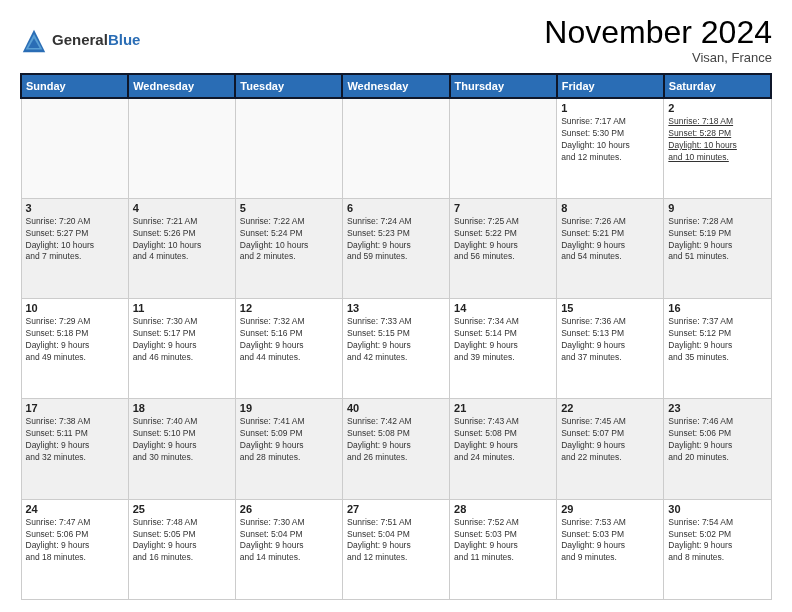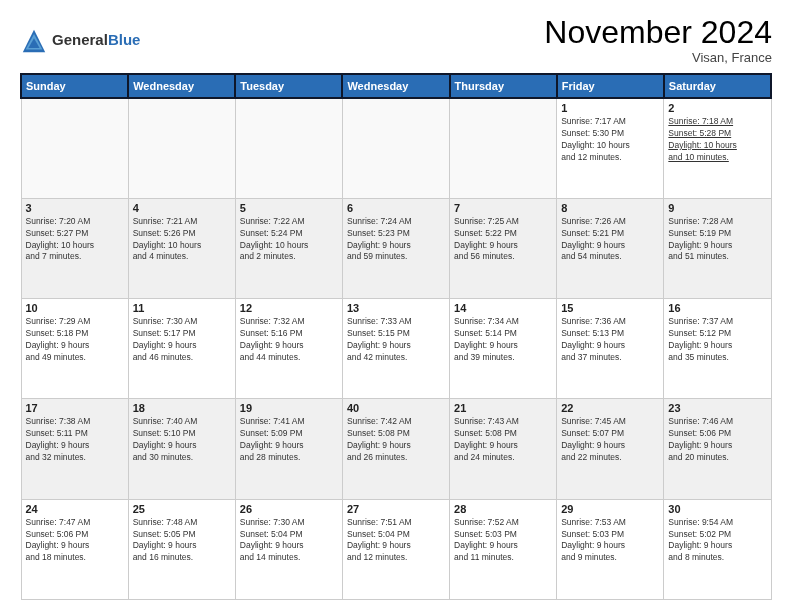--- a/index.html
+++ b/index.html
@@ -342,21 +342,21 @@
           </td>
           <td>
             <span class="day-number">29</span>
             <div class="day-info" style="white-space: pre-line;">Sunrise: 7:53 AM
 Sunset: 5:03 PM
 Daylight: 9 hours
 and 9 minutes.</div>
           </td>
           <td>
             <span class="day-number">30</span>
-            <div class="day-info" style="white-space: pre-line;">Sunrise: 9:54 AM
+            <div class="day-info" style="white-space: pre-line;">Sunrise: 7:54 AM
 Sunset: 5:02 PM
 Daylight: 9 hours
 and 8 minutes.</div>
           </td>
         </tr>
       </tbody>
   </table>
 </div>
 
 </body></html>

